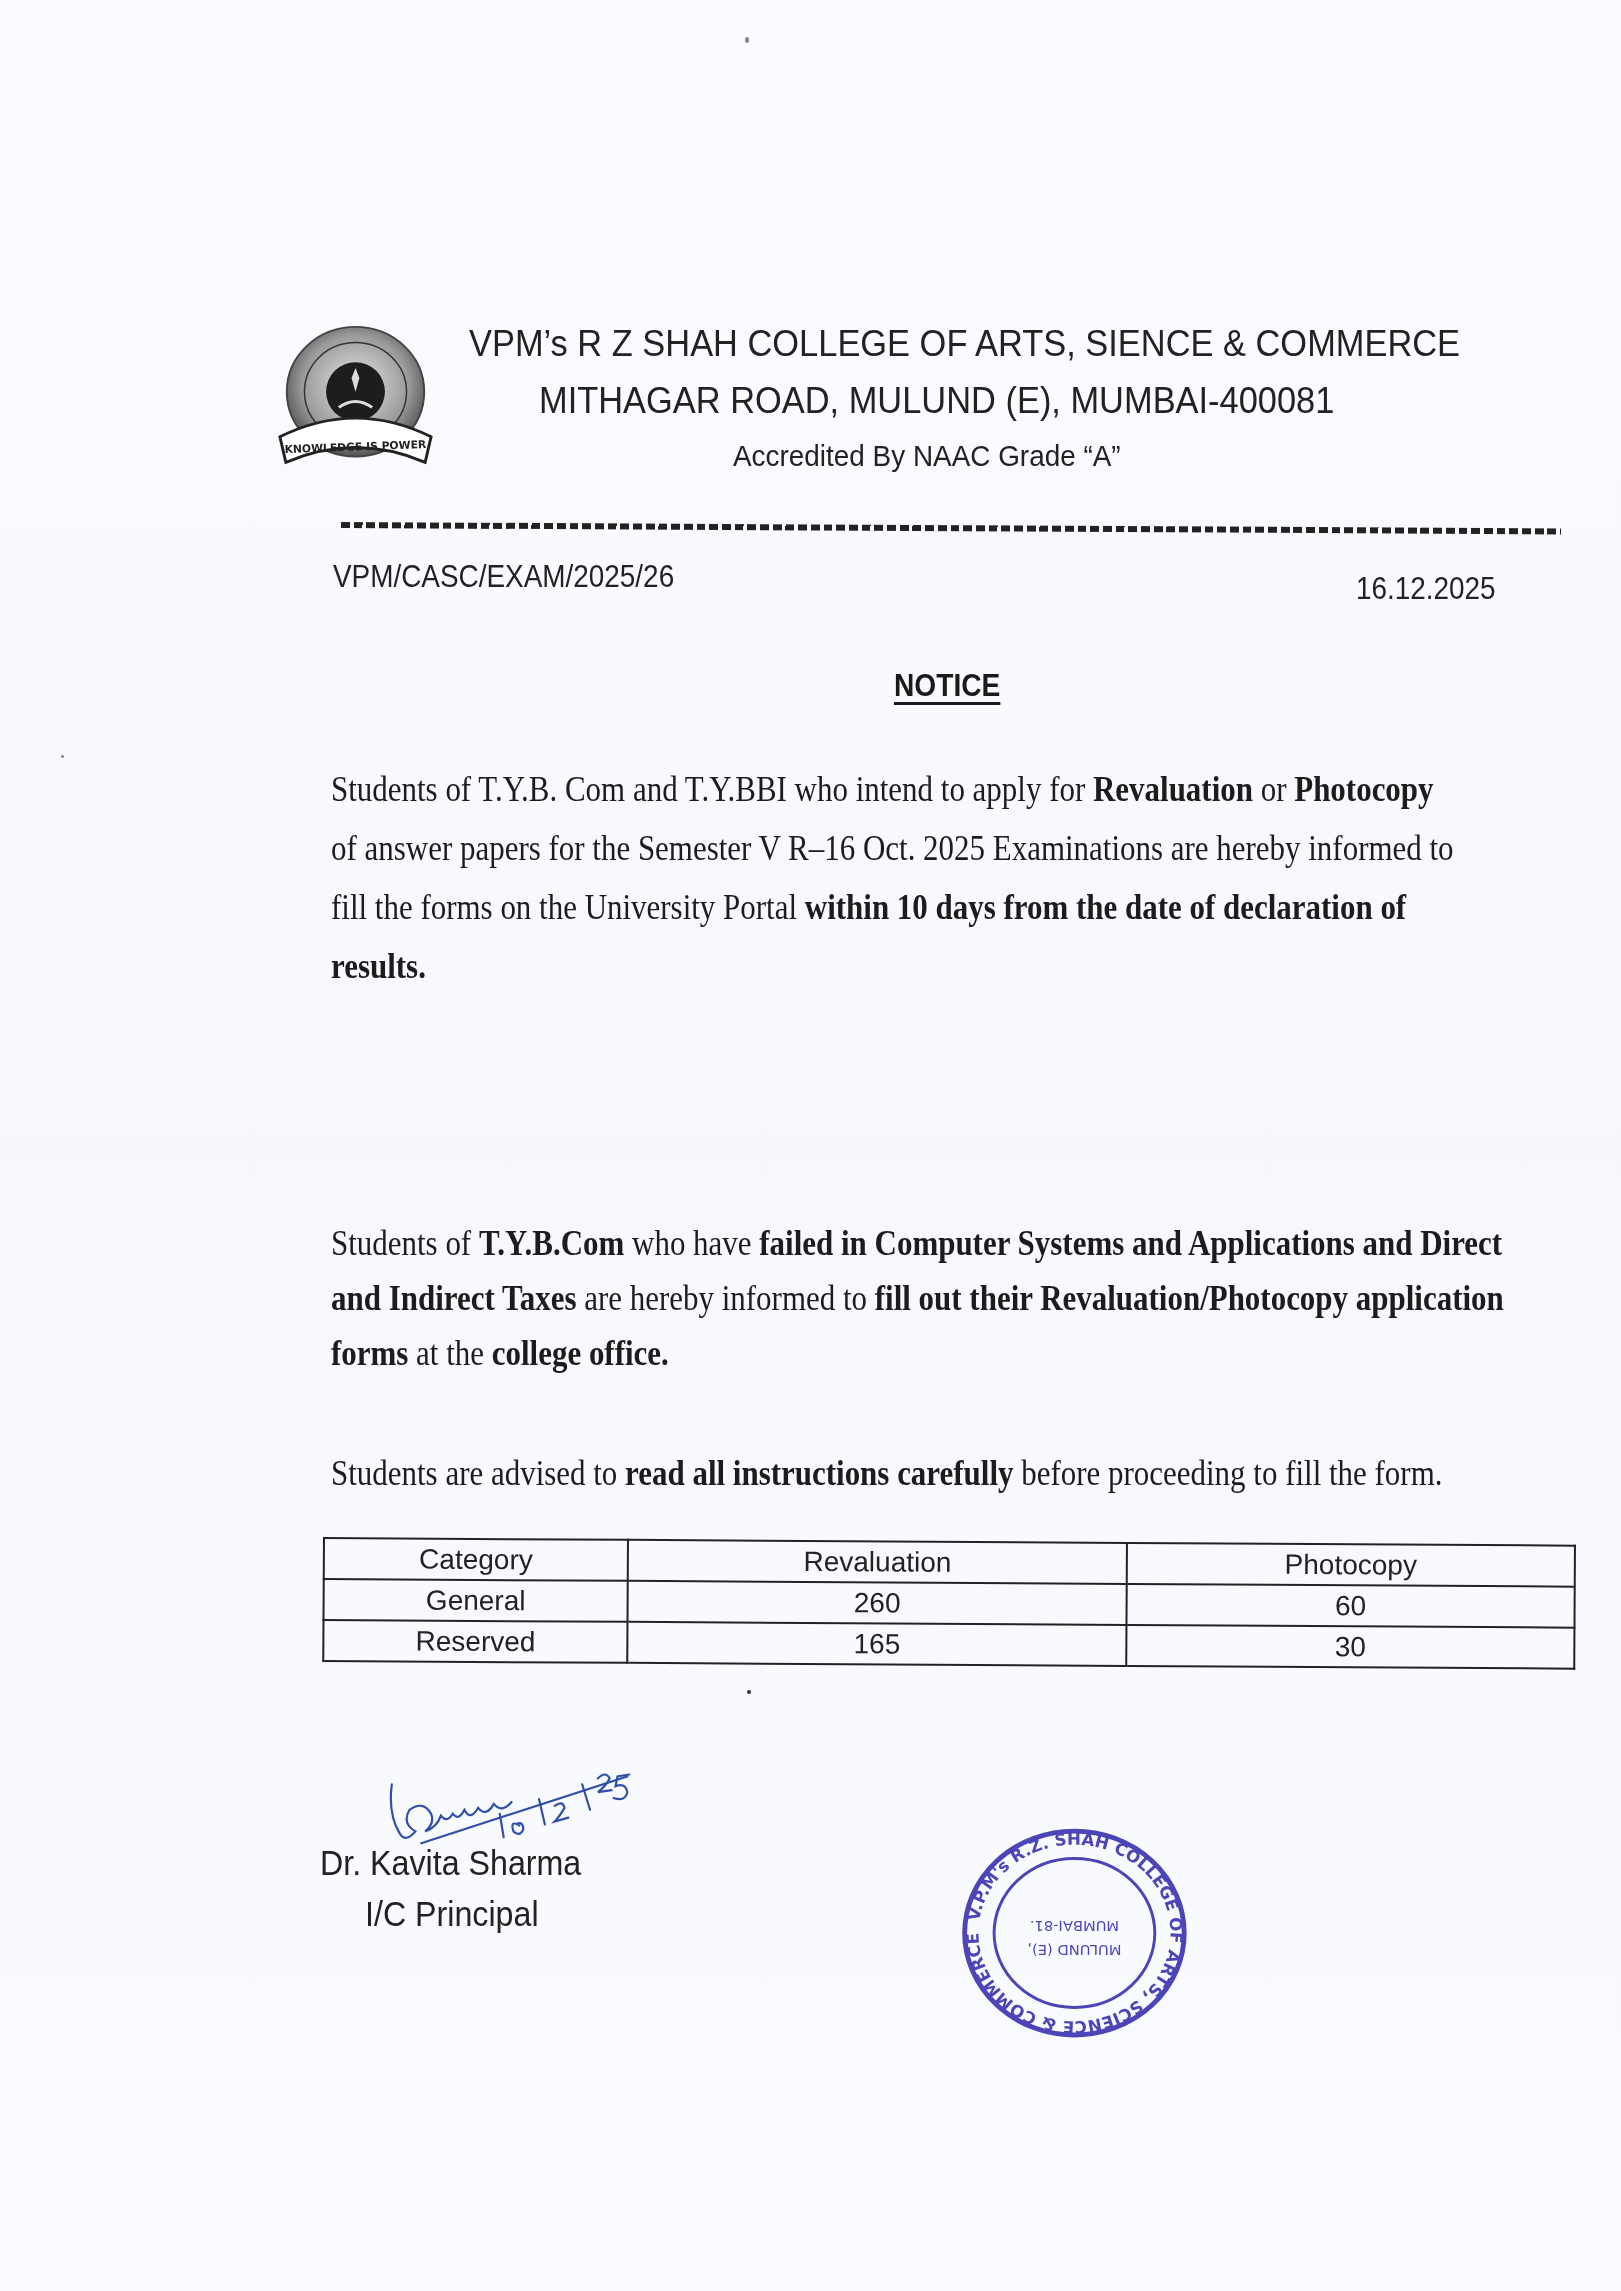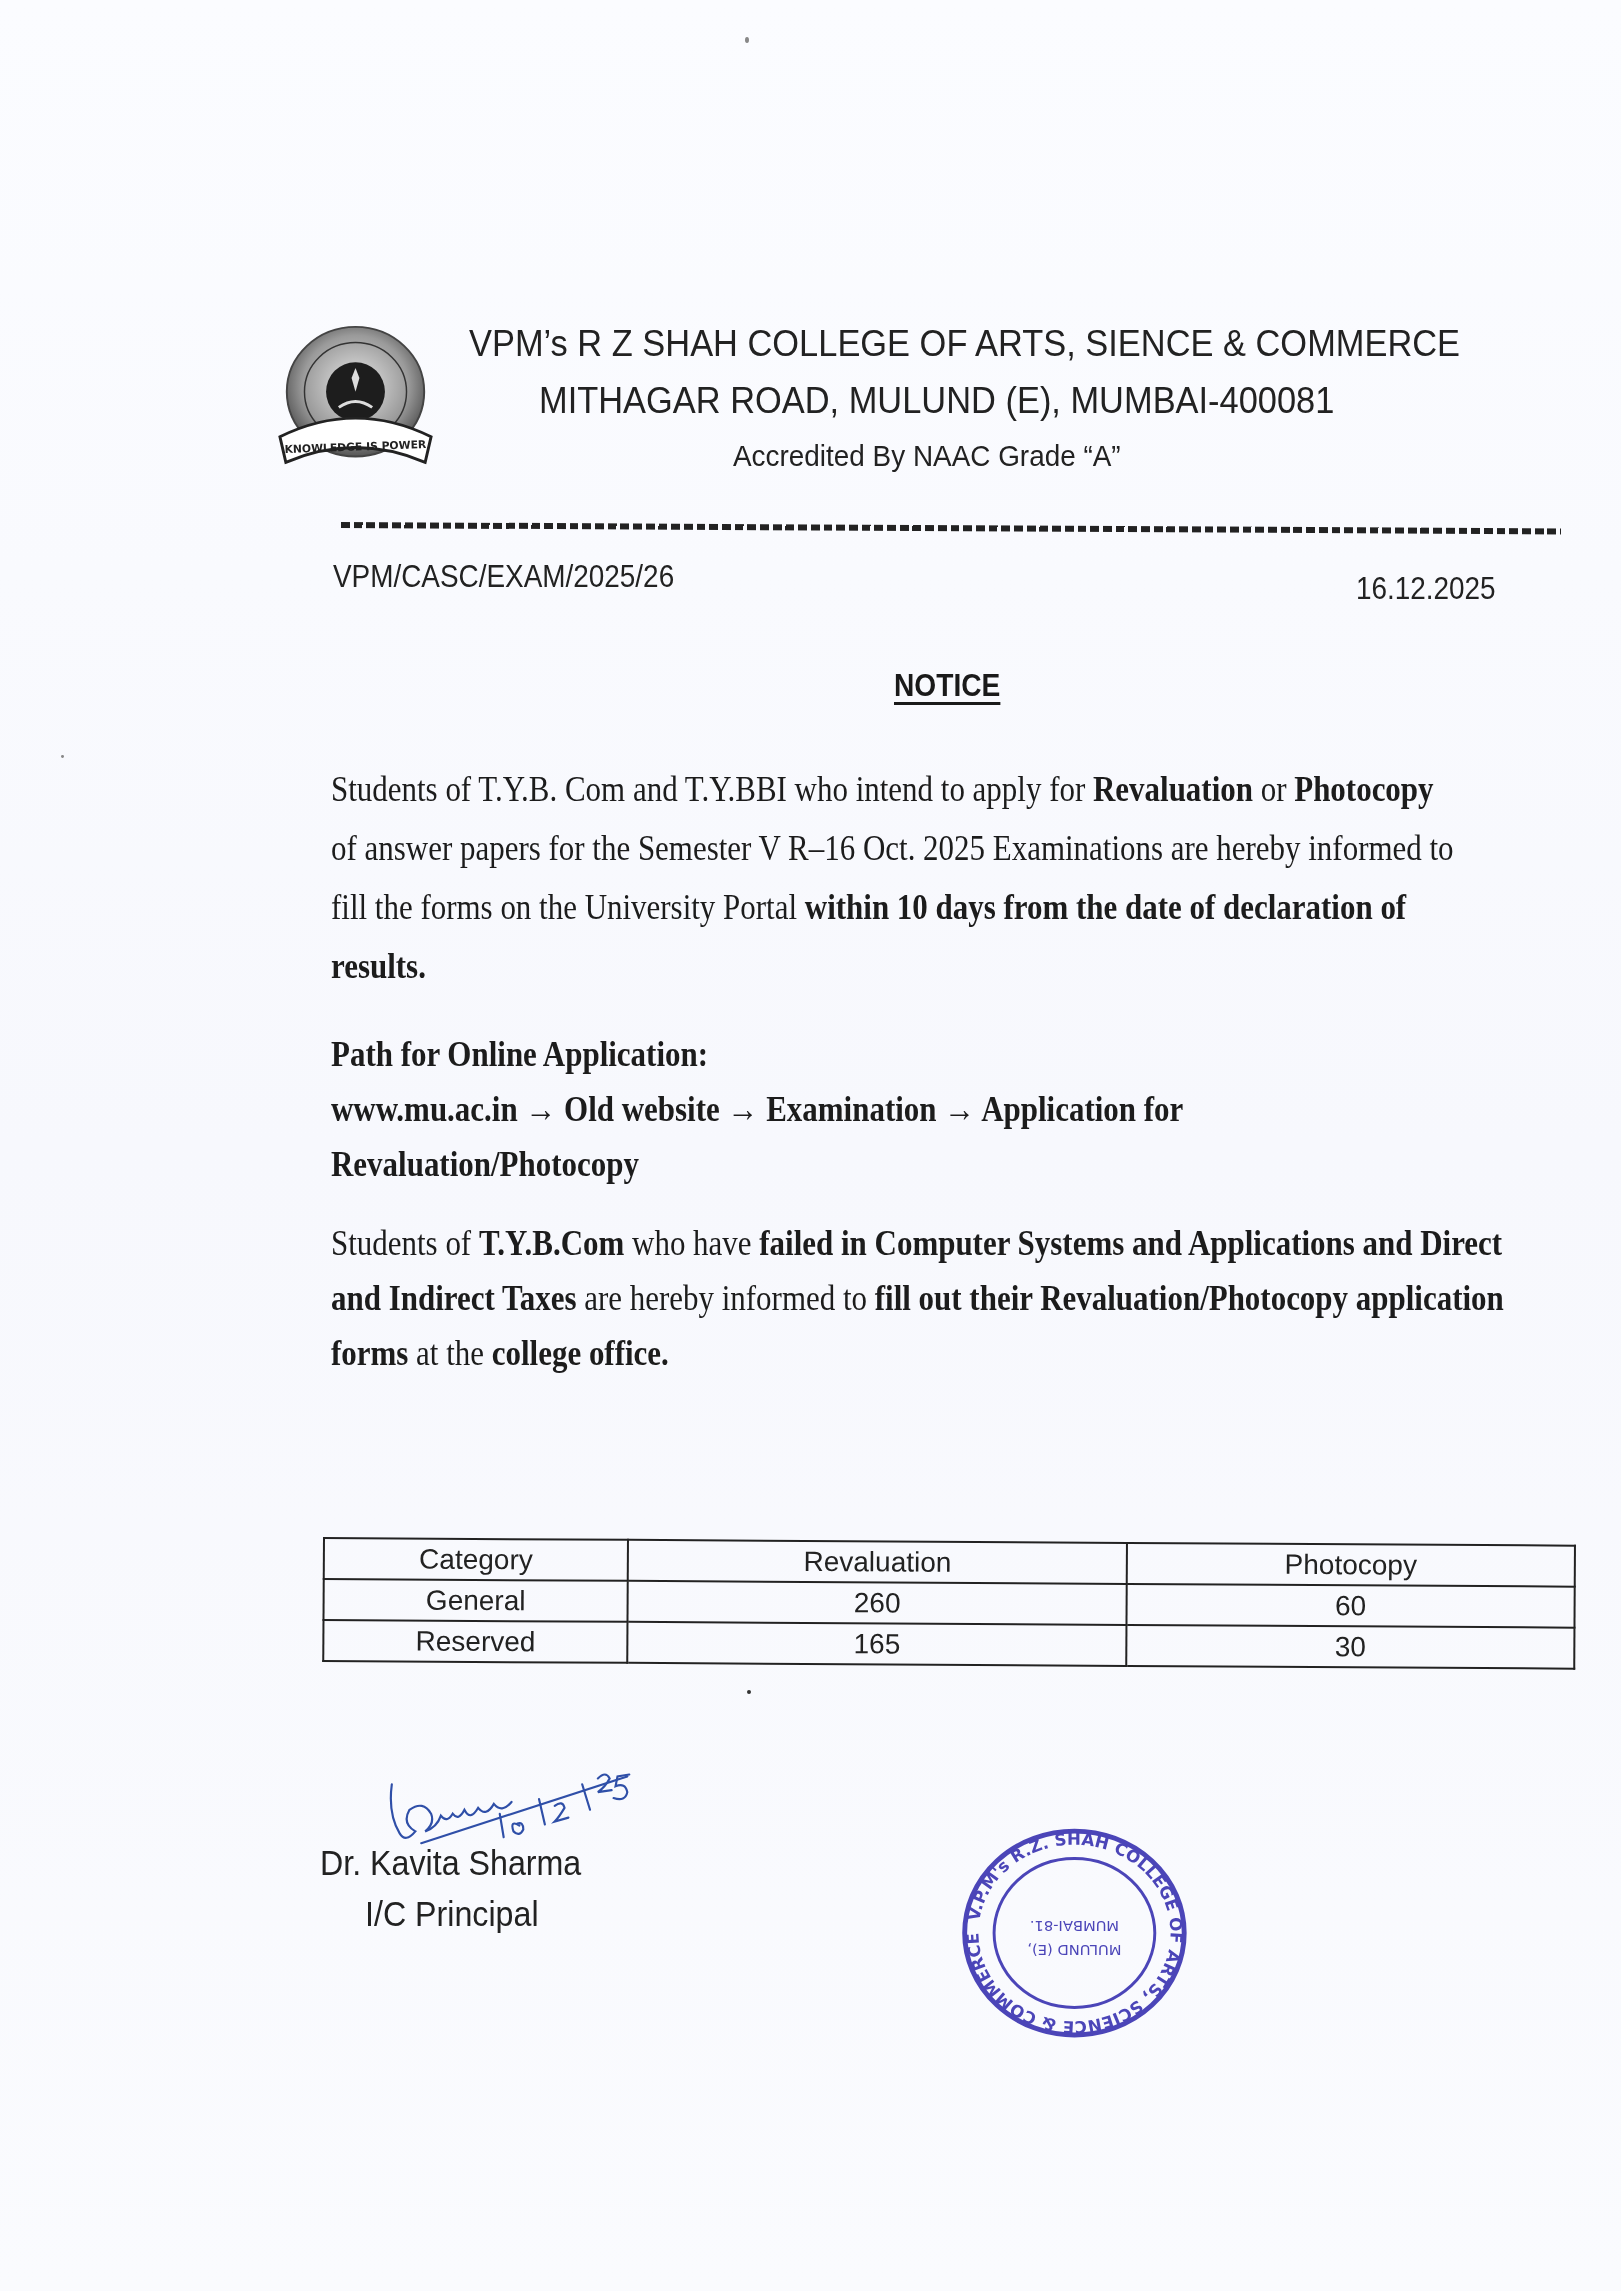--- a/index.html
+++ b/index.html
@@ -207,38 +207,38 @@
     <span class="ln">
       <span>Students of T.Y.B. Com and T.Y.BBI who intend to apply for </span><b>Revaluation</b><span> or </span><b>Photocopy</b>
     </span>
     <span class="ln">of answer papers for the Semester V R–16 Oct. 2025 Examinations are hereby informed to</span>
     <span class="ln">
       <span>fill the forms on the University Portal </span><b>within 10 days from the date of declaration of</b>
     </span>
     <span class="ln"><b>results.</b></span>
   </div>
 
-  <div class="para p2">
-    <span class="ln"><b>Path for Online Application:</b></span>
-    <span class="ln"><b>www.mu.ac.in → Old website → Examination → Application for</b></span>
-    <span class="ln"><b>Revaluation/Photocopy</b></span>
+
+  <div class="para p3">
+    <span class="ln">
+      <span>Students of </span><b>T.Y.B.Com</b><span> who have </span><b>failed in Computer Systems and Applications and Direct</b>
+    </span>
+    <span class="ln">
+      <b>and Indirect Taxes</b><span> are hereby informed to </span><b>fill out their Revaluation/Photocopy application</b>
+    </span>
+    <span class="ln">
+      <b>forms</b><span> at the </span><b>college office.</b>
+    </span>
   </div>
 
-  <div class="para p3">
-    <span class="ln">
-      <span>Students of </span><b>T.Y.B.Com</b><span> who have </span><b>failed in Computer Systems and Applications and Direct</b>
-    </span>
-    <span class="ln">
-      <b>and Indirect Taxes</b><span> are hereby informed to </span><b>fill out their Revaluation/Photocopy application</b>
-    </span>
-    <span class="ln">
-      <b>forms</b><span> at the </span><b>college office.</b>
+  <div class="para p4">
+    <span class="ln">
+      <span>Students are advised to </span><b>read all instructions carefully</b><span> before proceeding to fill the form.</span>
     </span>
   </div>
-
 
   <table class="fee-table">
     <tbody>
         <tr>
       <th class="c1">Category</th>
       <th class="c2">Revaluation</th>
       <th class="c3">Photocopy</th>
     </tr>
     <tr>
       <td>General</td>

